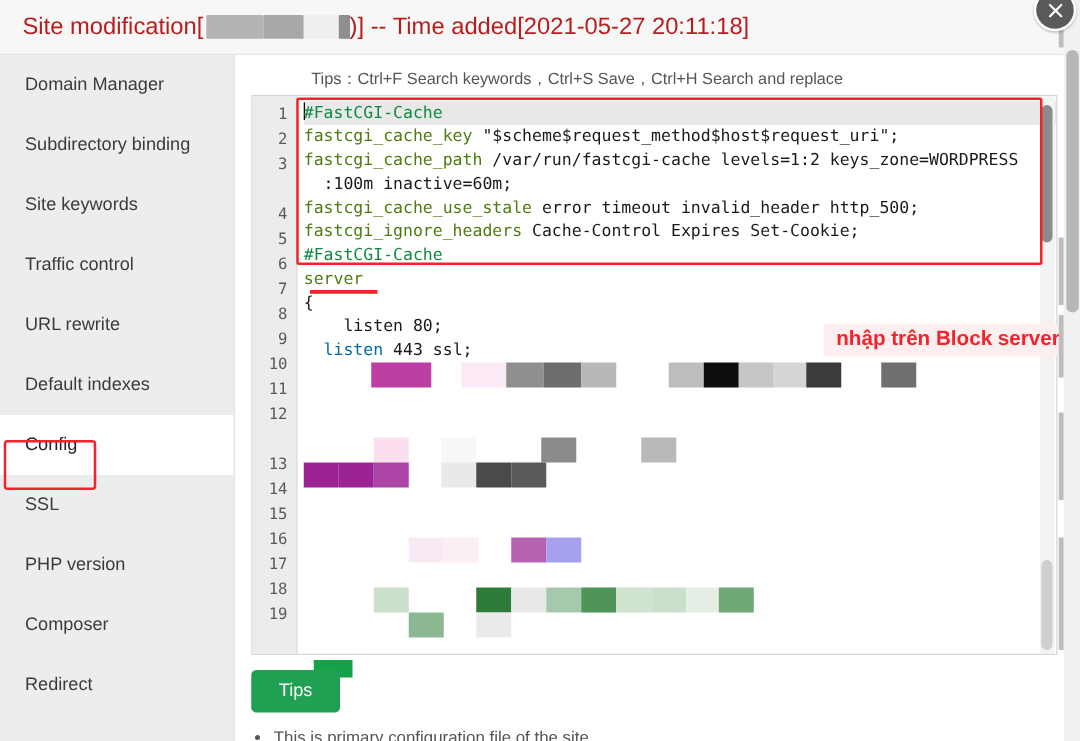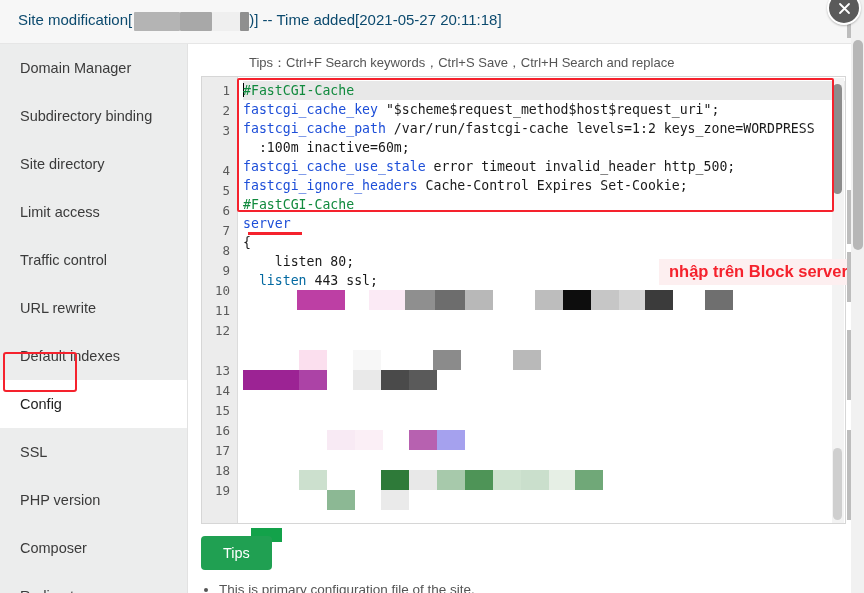--- a/index.html
+++ b/index.html
@@ -25,22 +25,22 @@
     left: 0; top: 0;
     width: 864px; height: 44px;
     background: #f7f7f7;
     border-bottom: 1px solid #e6e6e6;
     display: flex;
     align-items: center;
     padding-left: 18px;
     overflow: hidden;
   }
   .title-text {
-    font-size: 15px;
-    color: #0c4a6e;
+    font-size: 19px;
+    color: #b91c1c;
     white-space: nowrap;
     line-height: 1;
   }
   .redact {
     display: inline-block;
     vertical-align: middle;
     height: 19px;
     border-radius: 1px;
   }
   .rd1 { width: 46px; background: #b4b4b4; margin-left: 2px; }
@@ -148,21 +148,21 @@
   .code {
     flex: 1 1 auto;
     padding-top: 4px;
     padding-left: 5px;
     font-size: 13.2px;
     position: relative;
     overflow: hidden;
   }
   .code .row { height: 19px; line-height: 20px; white-space: pre; }
   .cm { color: #118a3e; }
-  .dir { color: #1d4ed8; margin-top: 30px; }
+  .dir { color: #4d7c0f; margin-top: 30px; }
   .kw { color: #0369a1; }
   .txt { color: #1a1a1a; }
   .caret {
     display: inline-block;
     width: 1px; height: 14px;
     background: #000;
     vertical-align: -2px;
     margin-right: -1px;
   }
   .sel-line1 { background: #e8e8e8; }
@@ -291,24 +291,21 @@
   </div>
 
   <div class="sidebar">
     <div class="side-item">
         <span>Domain Manager</span>
       </div>
     <div class="side-item">
         <span>Subdirectory binding</span>
       </div>
     <div class="side-item">
-        <span>Site directory</span>
-      </div>
-    <div class="side-item">
-        <span>Limit access</span>
+        <span>Site keywords</span>
       </div>
     <div class="side-item">
         <span>Traffic control</span>
       </div>
     <div class="side-item">
         <span>URL rewrite</span>
       </div>
     <div class="side-item">
         <span>Default indexes</span>
       </div>

